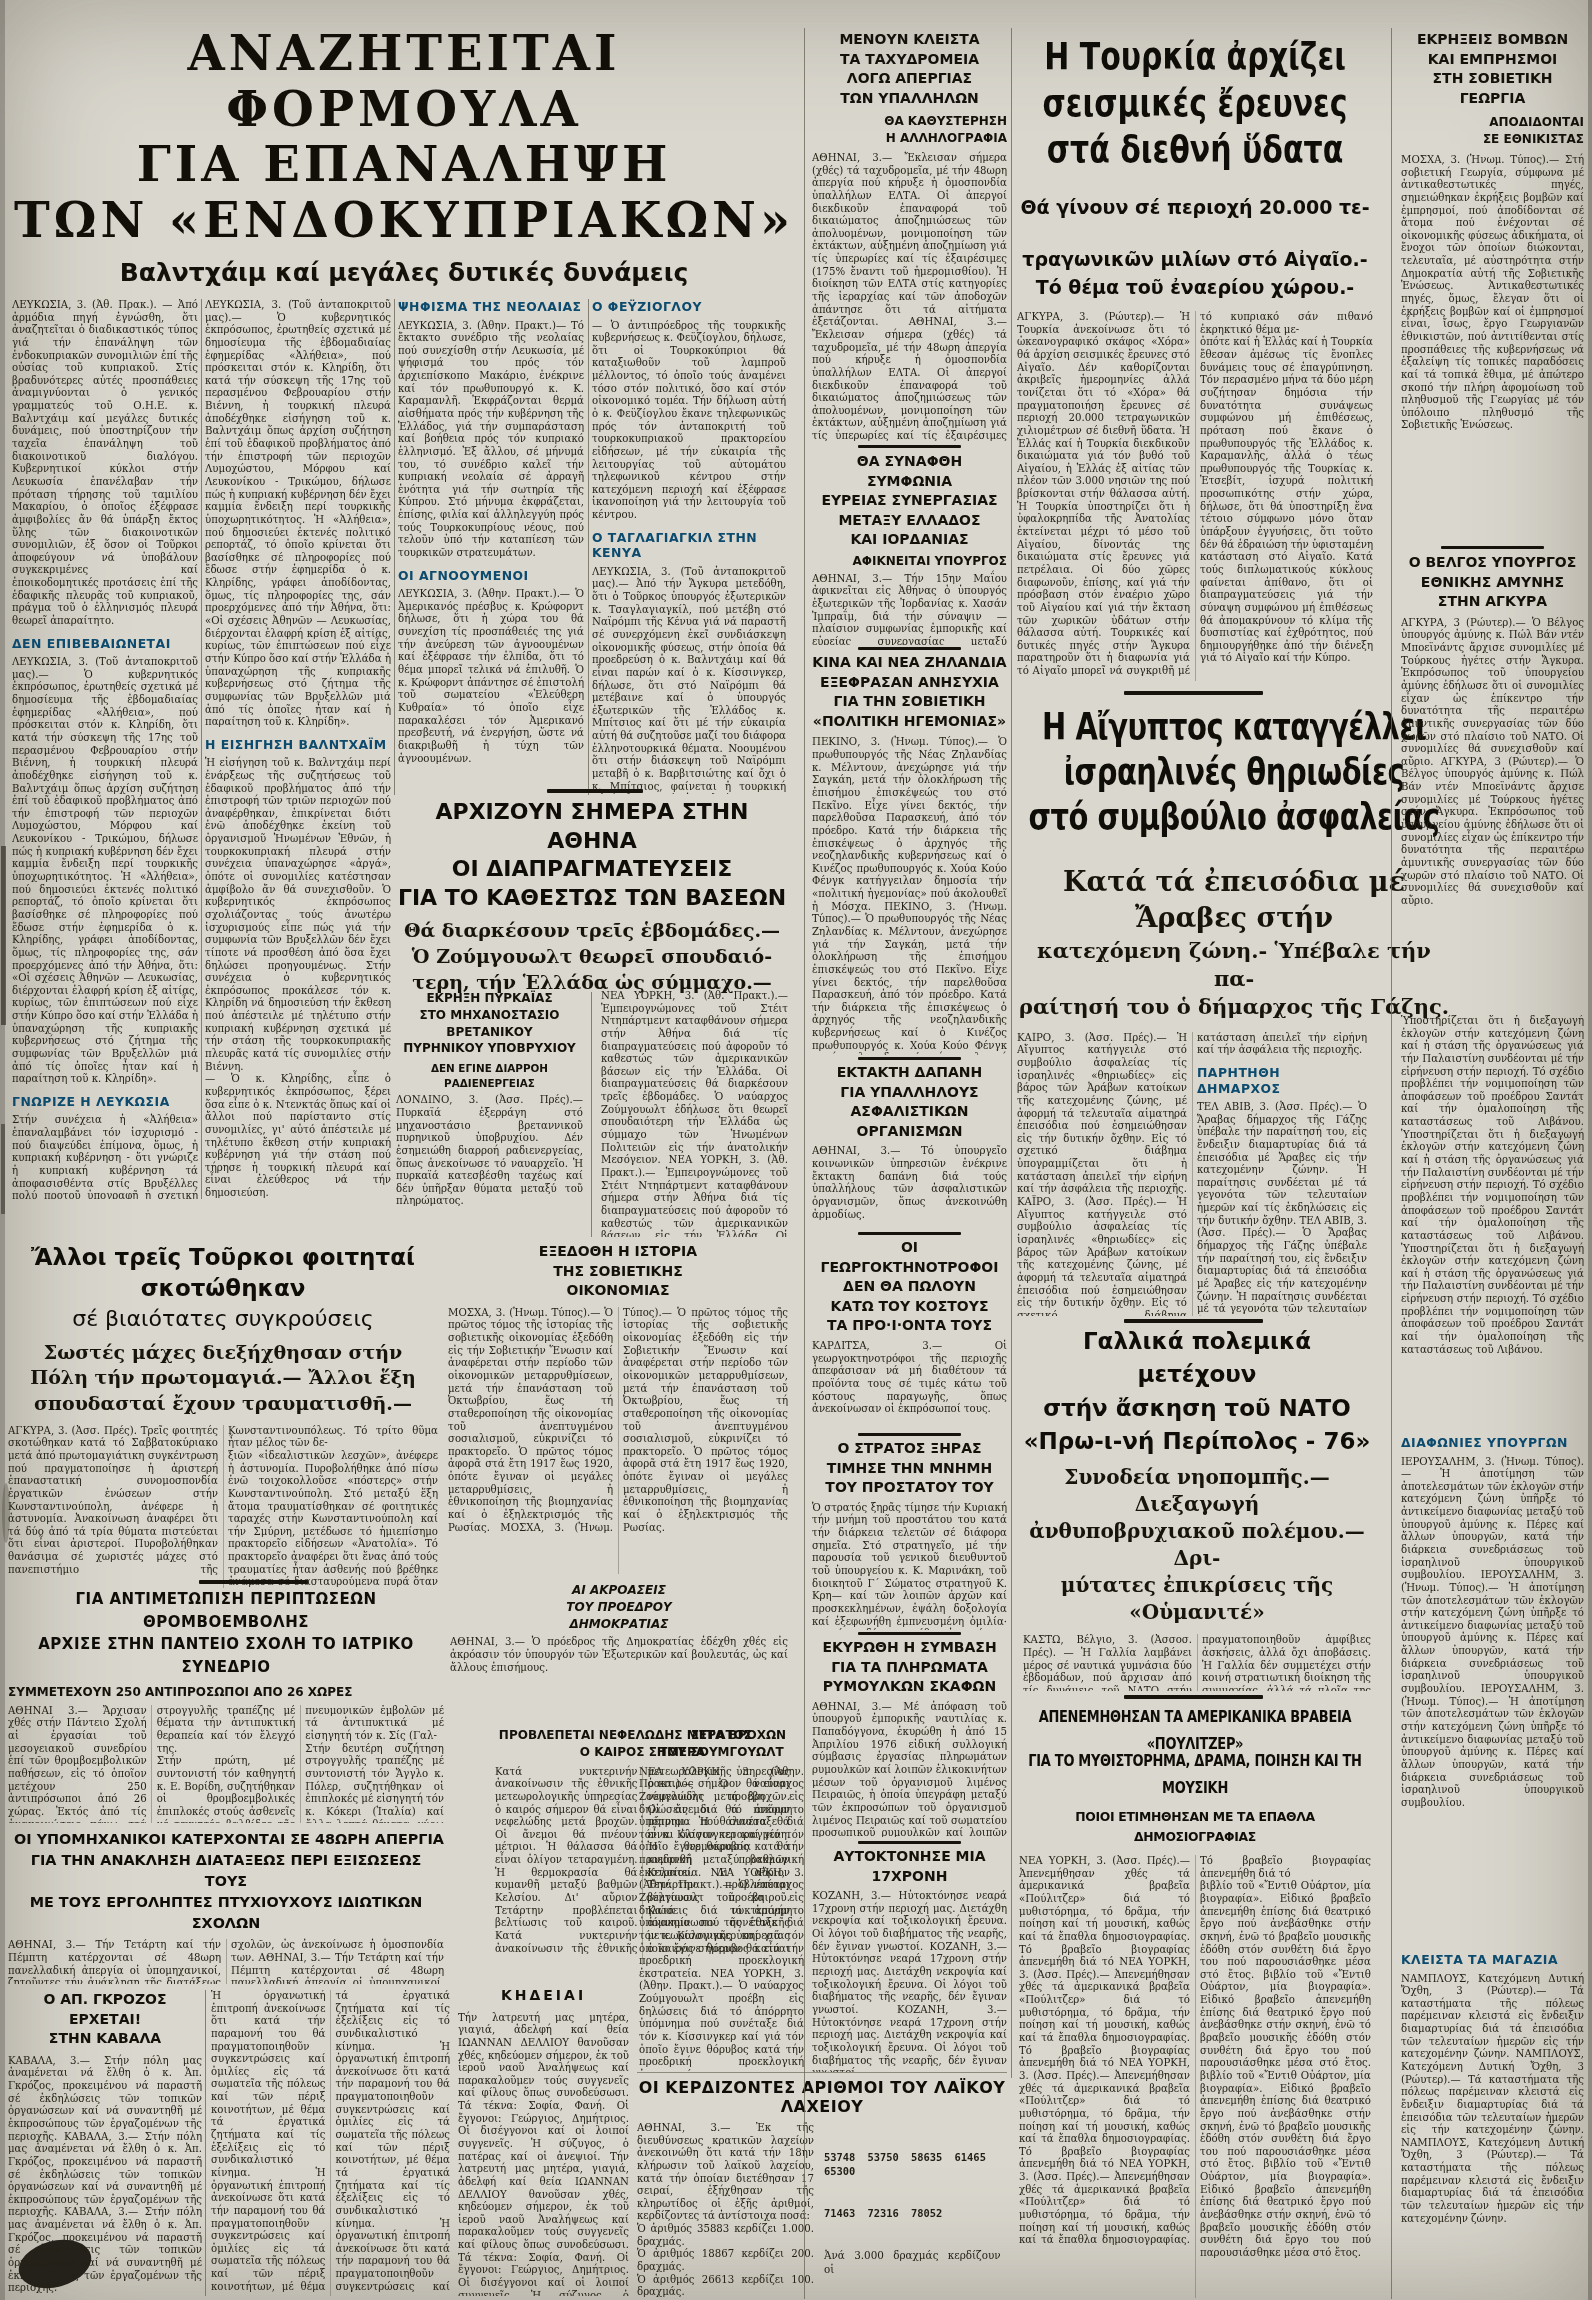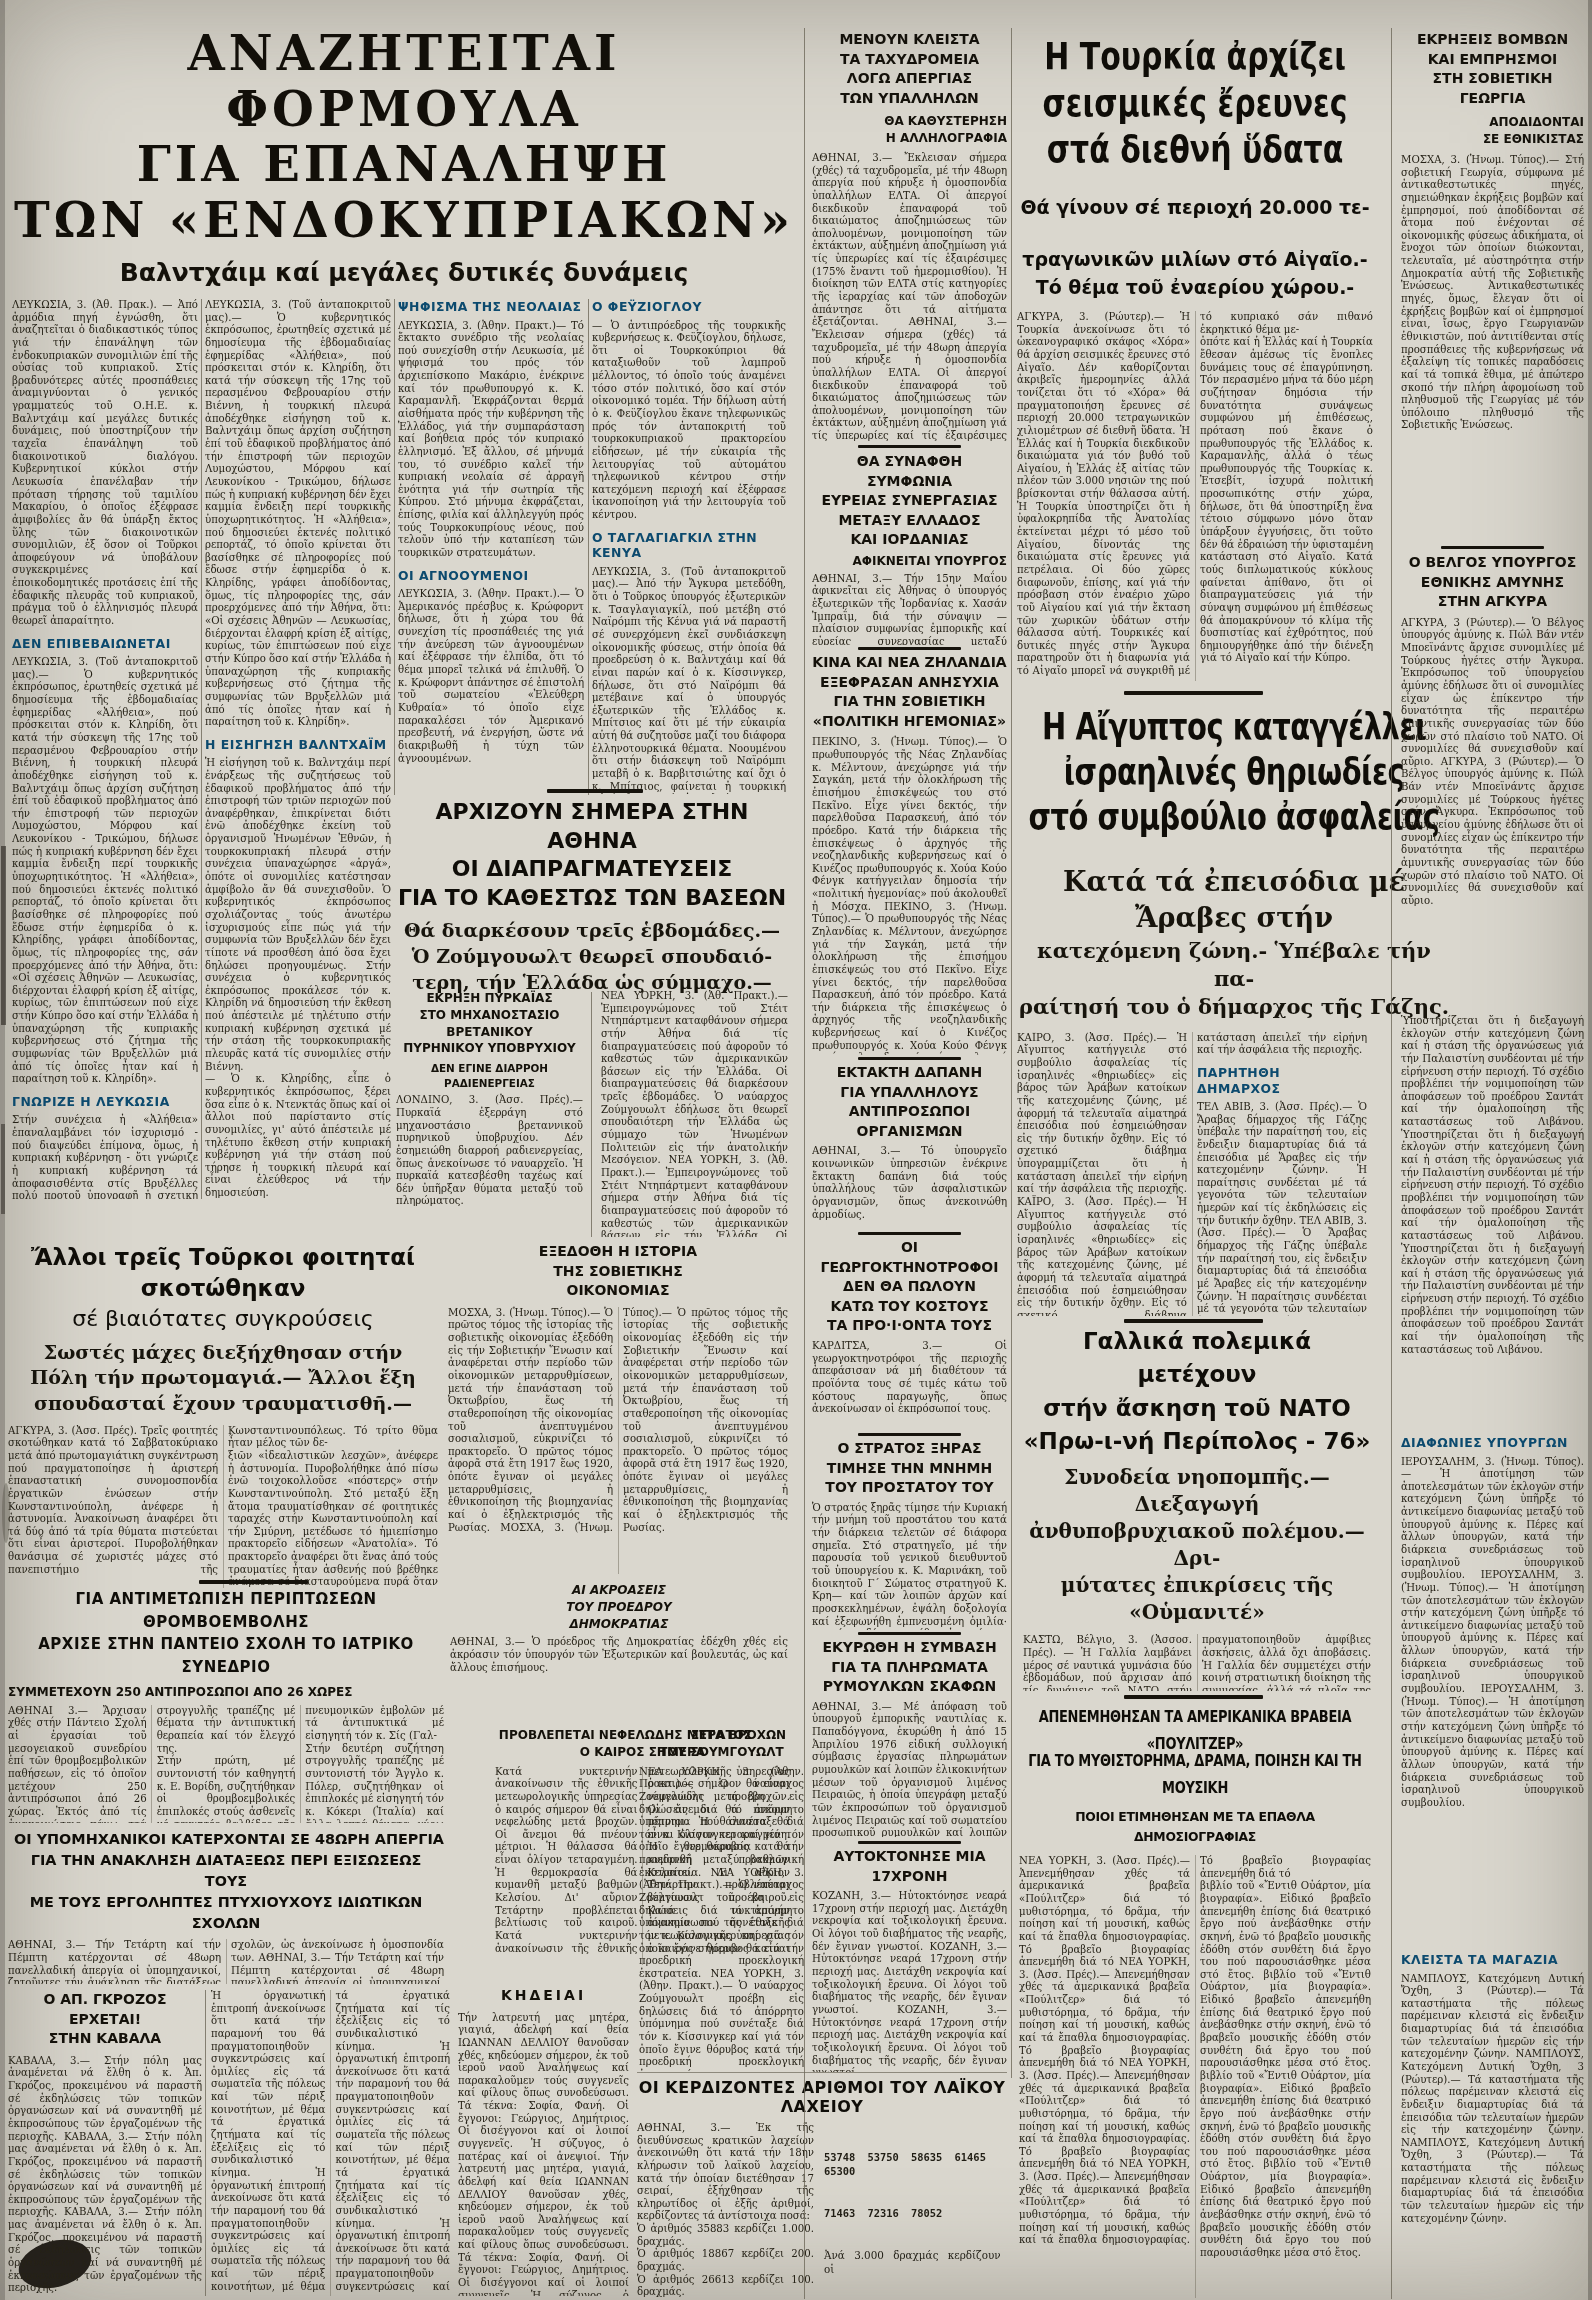--- a/index.html
+++ b/index.html
@@ -228,21 +228,21 @@
     <div class="mh">ΕΞΕΦΡΑΣΑΝ ΑΝΗΣΥΧΙΑ</div>
     <div class="mh">ΓΙΑ ΤΗΝ ΣΟΒΙΕΤΙΚΗ</div>
     <div class="mh">«ΠΟΛΙΤΙΚΗ ΗΓΕΜΟΝΙΑΣ»</div>
     <div class="body" style="margin-top:5px;">ΠΕΚΙΝΟ, 3. (Ἡνωμ. Τύπος).— Ὁ πρωθυπουργός τῆς Νέας Ζηλανδίας κ. Μέλντουν, ἀνεχώρησε γιά τήν Σαγκάη, μετά τήν ὁλοκλήρωση τῆς ἐπισήμου ἐπισκέψεώς του στό Πεκῖνο. Εἶχε γίνει δεκτός, τήν παρελθοῦσα Παρασκευή, ἀπό τόν πρόεδρο. Κατά τήν διάρκεια τῆς ἐπισκέψεως ὁ ἀρχηγός τῆς νεοζηλανδικῆς κυβερνήσεως καί ὁ Κινέζος πρωθυπουργός κ. Χούα Κούο Φένγκ κατήγγειλαν δημοσία τήν «πολιτική ἡγεμονίας» πού ἀκολουθεῖ ἡ Μόσχα. ΠΕΚΙΝΟ, 3. (Ἡνωμ. Τύπος).— Ὁ πρωθυπουργός τῆς Νέας Ζηλανδίας κ. Μέλντουν, ἀνεχώρησε γιά τήν Σαγκάη, μετά τήν ὁλοκλήρωση τῆς ἐπισήμου ἐπισκέψεώς του στό Πεκῖνο. Εἶχε γίνει δεκτός, τήν παρελθοῦσα Παρασκευή, ἀπό τόν πρόεδρο. Κατά τήν διάρκεια τῆς ἐπισκέψεως ὁ ἀρχηγός τῆς νεοζηλανδικῆς κυβερνήσεως καί ὁ Κινέζος πρωθυπουργός κ. Χούα Κούο Φένγκ κατήγγειλαν δημοσία τήν «πολιτική ἡγεμονίας» πού ἀκολουθεῖ ἡ Μόσχα.</div>
   </div>
   <div class="bar" style="left:858px;top:1057px;width:103px;height:3px;"></div>
 
   <div class="blk" style="left:812px;top:1063px;width:195px;height:167px;">
     <div class="mh">ΕΚΤΑΚΤΗ ΔΑΠΑΝΗ</div>
     <div class="mh">ΓΙΑ ΥΠΑΛΛΗΛΟΥΣ</div>
-    <div class="mh">ΑΝΤΙΠΡΟΣΩΠΟΙ</div>
+    <div class="mh">ΑΣΦΑΛΙΣΤΙΚΩΝ</div>
     <div class="mh">ΟΡΓΑΝΙΣΜΩΝ</div>
     <div class="body" style="margin-top:4px;">ΑΘΗΝΑΙ, 3.— Τό ὑπουργεῖο κοινωνικῶν ὑπηρεσιῶν ἐνέκρινε ἔκτακτη δαπάνη διά τούς ὑπαλλήλους τῶν ἀσφαλιστικῶν ὀργανισμῶν, ὅπως ἀνεκοινώθη ἁρμοδίως.</div>
   </div>
   <div class="bar" style="left:858px;top:1232px;width:103px;height:3px;"></div>
 
   <div class="blk" style="left:812px;top:1238px;width:195px;height:193px;">
     <div class="mh">ΟΙ ΓΕΩΡΓΟΚΤΗΝΟΤΡΟΦΟΙ</div>
     <div class="mh">ΔΕΝ ΘΑ ΠΩΛΟΥΝ</div>
     <div class="mh">ΚΑΤΩ ΤΟΥ ΚΟΣΤΟΥΣ</div>
     <div class="mh">ΤΑ ΠΡΟ·Ι·ΟΝΤΑ ΤΟΥΣ</div>

